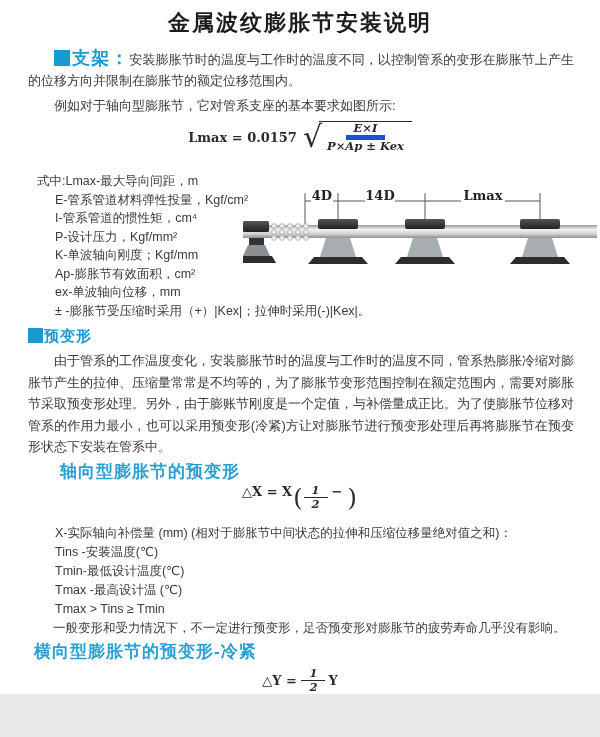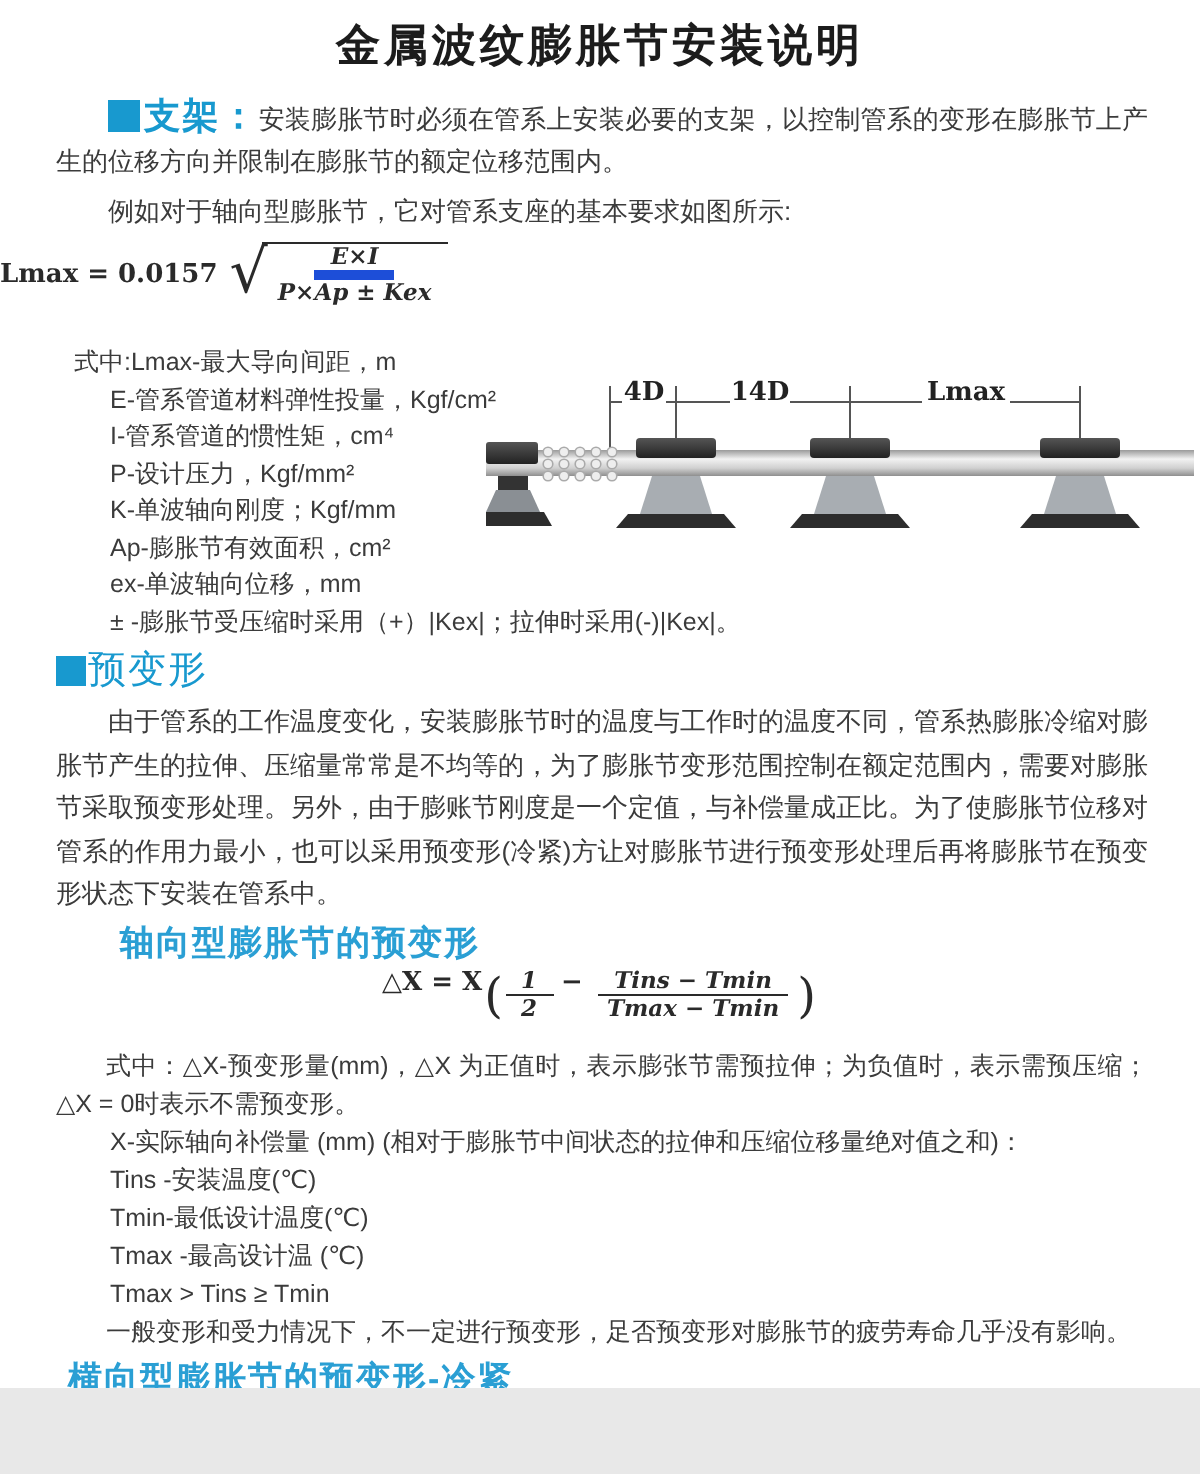--- a/index.html
+++ b/index.html
@@ -15,37 +15,37 @@
     font-size:22px; font-weight:bold; color:#1c1c1c; letter-spacing:2px;
     line-height:30px;
   }
   .lead { margin:10px 26px 0 28px; font-size:13px; line-height:21px; text-align:justify; text-indent:2em; }
   .sq { display:inline-block; width:16px; height:16px; background:#1899cf; vertical-align:-2px; margin-right:2px; }
   .sq-small { display:inline-block; width:15px; height:15px; background:#1899cf; vertical-align:-2px; margin-right:1px; }
   .h-support { color:#1899cf; font-size:18px; font-weight:bold; letter-spacing:1px; }
   .example { margin:4px 26px 0 28px; font-size:13px; line-height:21px; text-indent:2em; }
 
   .formula { text-align:center; font-family:"DejaVu Serif","Liberation Serif",serif; color:#2a2a2a; }
-  .f1 { margin:2px 0 4px 0; height:38px; display:flex; align-items:center; font-weight:bold; font-size:13px; }
+  .f1 { margin:2px 0 4px 0; height:38px; display:flex; align-items:center; justify-content:center; font-weight:bold; font-size:13px; }
   .sqrt { display:inline-flex; align-items:center; margin-left:6px; }
   .sqrt-sign { font-size:30px; font-weight:normal; line-height:30px; margin-right:-3px; }
   .frac { display:inline-flex; flex-direction:column; align-items:center; font-size:11.5px; line-height:13px; font-style:italic; }
   .frac .num { padding:0 8px; }
   .frac .den { padding:0 8px; }
   .frac .num.bar { border-bottom:1px solid #2a2a2a; }
   .under-root { border-top:1.5px solid #2a2a2a; }
   .under-root .num { border-bottom:5px solid #1d4ed8; }
 
   .deflist { list-style:none; margin:16px 0 0 37px; font-size:12.5px; line-height:18.5px; }
   .deflist li { white-space:nowrap; }
   .deflist li.indent { padding-left:18px; }
 
   .diagram { position:absolute; left:243px; top:185px; width:354px; height:102px; }
 
-  .h-section { margin:4px 0 0 28px; font-size:19px; color:#1899cf; font-weight:normal; letter-spacing:1px; line-height:24px; }
+  .h-section { margin:4px 0 0 28px; font-size:15px; color:#1899cf; font-weight:bold; letter-spacing:1px; line-height:24px; }
   .para { margin:2px 26px 0 28px; font-size:13px; line-height:21.5px; text-align:justify; text-indent:2em; }
 
   .h-sub { margin:2px 0 0 60px; font-size:17px; color:#2a9fd4; font-weight:bold; letter-spacing:1px; line-height:24px; }
   .h-sub2 { margin:2px 0 0 34px; font-size:17px; color:#2a9fd4; font-weight:bold; letter-spacing:1px; line-height:24px; }
 
   .f2 { height:38px; display:flex; align-items:flex-start; justify-content:center; font-size:13px; font-weight:bold; }
   .f2 .paren { font-size:24px; font-weight:normal; padding:0 1px; }
   .f2 .op { padding:0 4px; }
   .f3 { height:30px; display:flex; align-items:center; justify-content:center; font-size:13px; font-weight:bold; margin-top:2px; }
   .f3 .rhs { margin-left:3px; }
@@ -57,21 +57,21 @@
 
   text { font-family:"DejaVu Serif","Liberation Serif",serif; font-weight:bold; fill:#222; }
 </style>
 </head>
 <body>
 
 <div class="page">
 
   <div class="title">金属波纹膨胀节安装说明</div>
 
-  <p class="lead"><span class="sq"></span><span class="h-support">支架：</span><span>安装膨胀节时必须在管系上安装必要的支架，以控制管系的变形在膨胀节上产生的位移方向并限制在膨胀节的额定位移范围内。</span></p>
+  <p class="lead"><span class="sq"></span><span class="h-support">支架：</span><span>安装膨胀节时的温度与工作时的温度不同，以控制管系的变形在膨胀节上产生的位移方向并限制在膨胀节的额定位移范围内。</span></p>
 
   <p class="example">例如对于轴向型膨胀节，它对管系支座的基本要求如图所示:</p>
 
   <div class="formula f1">
     <span>Lmax = 0.0157</span>
     <span class="sqrt">
       <span class="sqrt-sign">√</span>
       <span class="frac under-root">
         <span class="num">E×I</span>
         <span class="den">P×Ap ± Kex</span>
@@ -169,29 +169,24 @@
   <div class="h-sub">轴向型膨胀节的预变形</div>
 
   <div class="formula f2">
     <span>△X = X</span>
     <span class="paren">(</span>
     <span class="frac">
       <span class="num bar">1</span>
       <span class="den">2</span>
     </span>
     <span class="op">−</span>
-    <span class="frac">
-      <span class="num bar">Tins − Tmin</span>
-      <span class="den">Tmax − Tmin</span>
-    </span>
     <span class="paren">)</span>
   </div>
 
   <div class="notes">
-    <p class="note-wrap">式中：△X-预变形量(mm)，△X 为正值时，表示膨张节需预拉伸；为负值时，表示需预压缩；△X = 0时表示不需预变形。</p>
     <p class="note-line">X-实际轴向补偿量 (mm) (相对于膨胀节中间状态的拉伸和压缩位移量绝对值之和)：</p>
     <p class="note-line">Tins -安装温度(℃)</p>
     <p class="note-line">Tmin-最低设计温度(℃)</p>
     <p class="note-line">Tmax -最高设计温 (℃)</p>
     <p class="note-line">Tmax &gt; Tins ≥ Tmin</p>
     <p class="note-wrap">一般变形和受力情况下，不一定进行预变形，足否预变形对膨胀节的疲劳寿命几乎没有影响。</p>
   </div>
 
   <div class="h-sub2">横向型膨胀节的预变形-冷紧</div>
 

